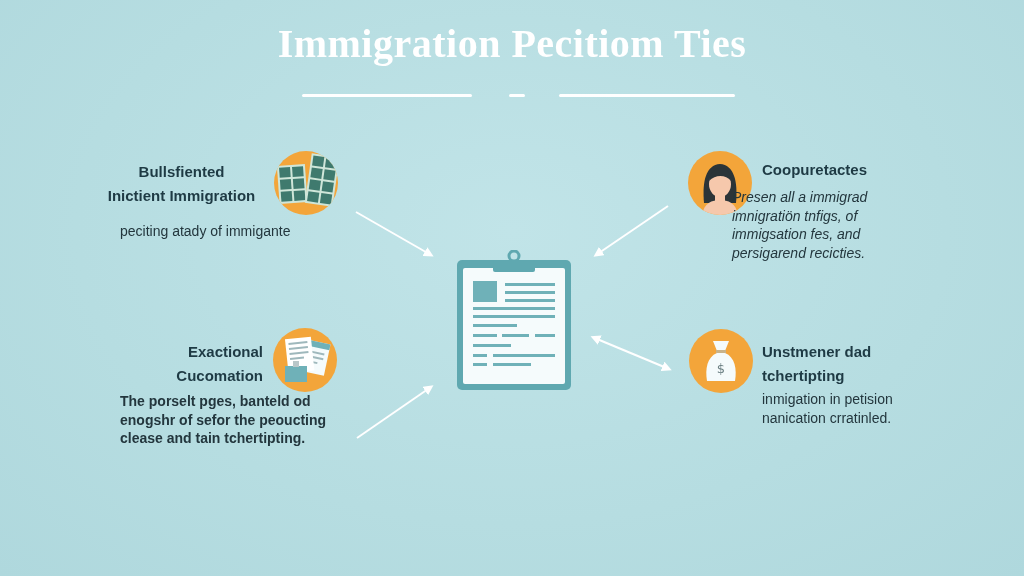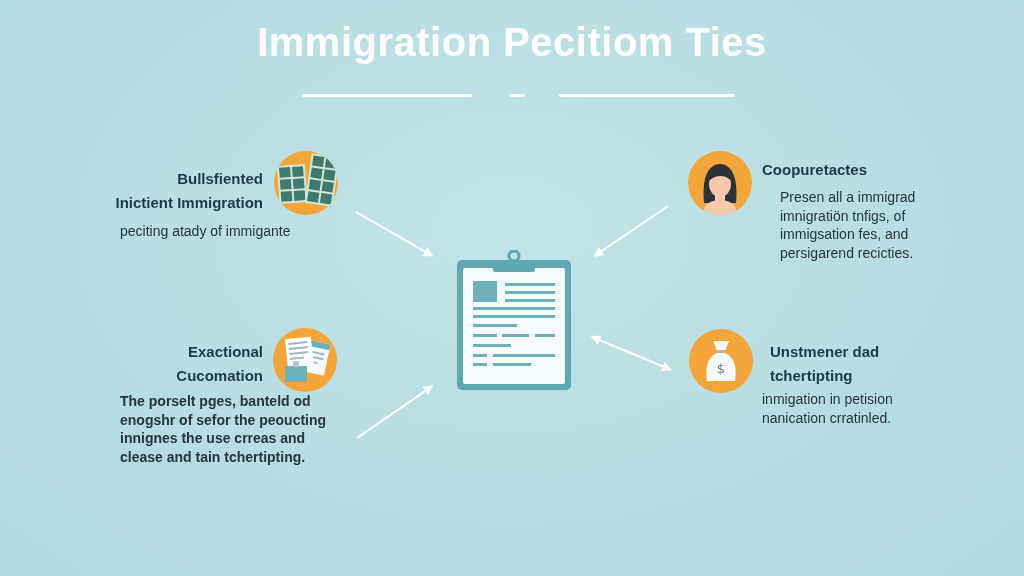--- a/index.html
+++ b/index.html
@@ -18,21 +18,21 @@
       position: absolute;
       inset: 0;
       background: radial-gradient(ellipse at 50% 40%, #c1e4e8 0%, #b6dde1 60%, #afd8dd 100%);
     }
     .title {
       position: absolute;
       left: 0;
       width: 1024px;
       top: 20px;
       text-align: center;
-      font-family: Liberation Sans, sans-serif;
+      font-family: Liberation Serif, serif;
       font-weight: bold;
       font-size: 40px;
       color: #ffffff;
       letter-spacing: 0.5px;
     }
     .rule {
       position: absolute;
       top: 94px;
       height: 3px;
       background: #ffffff;
@@ -127,21 +127,21 @@
     <rect x="47" y="84" width="27" height="3" fill="#6fb1b8"></rect>
     <rect x="80" y="84" width="20" height="3" fill="#6fb1b8"></rect>
     <rect x="18" y="94" width="38" height="3" fill="#6fb1b8"></rect>
     <rect x="18" y="104" width="14" height="3" fill="#6fb1b8"></rect>
     <rect x="38" y="104" width="62" height="3" fill="#6fb1b8"></rect>
     <rect x="18" y="113" width="14" height="3" fill="#6fb1b8"></rect>
     <rect x="38" y="113" width="38" height="3" fill="#6fb1b8"></rect>
   </svg>
 
   <div>
-    <div class="heading right-align" style="left:100px; top:167px; width:163px;">
+    <div class="heading right-align" style="left:100px; top:160px; width:163px;text-align:center;">
       <div>Bullsfiented</div>
       <div>Inictient Immigration</div>
     </div>
     <div class="icon-circle" style="left:274px; top:151px;">
       <svg width="64" height="64" viewBox="0 0 64 64">
         <g transform="rotate(-4 18 30)">
           <rect x="4" y="14" width="28" height="38" fill="#cfe6d9"></rect>
           <rect x="6" y="16" width="11" height="10" fill="#3f7a6e"></rect>
           <rect x="19" y="16" width="11" height="10" fill="#3f7a6e"></rect>
           <rect x="6" y="28" width="11" height="10" fill="#3f7a6e"></rect>
@@ -171,21 +171,21 @@
     <div class="icon-circle" style="left:688px; top:151px;">
       <svg width="64" height="64" viewBox="0 0 64 64">
         <path d="M16 52 C14 30 18 14 32 13 C46 14 50 30 48 52 Z" fill="#2b3438"></path>
         <ellipse cx="32" cy="33" rx="11" ry="13" fill="#f6c8ac"></ellipse>
         <rect x="27" y="43" width="10" height="8" fill="#f6c8ac"></rect>
         <path d="M14 64 C16 52 24 49 32 49 C40 49 48 52 50 64 Z" fill="#f6c8ac"></path>
         <path d="M21 30 C22 20 28 17 32 17 C38 17 43 21 43 30 C38 24 28 23 21 30 Z" fill="#2b3438"></path>
       </svg>
     </div>
     <div class="heading" style="left:762px; top:158px; width:200px;">Coopuretactes</div>
-    <div class="body-text" style="left:780px; top:188px; width:200px;">
+    <div class="body-text" style="left:732px; top:188px; width:200px;font-style:italic;">
       <div>Presen all a immigrad</div>
       <div>imnigratiön tnfigs, of</div>
       <div>immigsation fes, and</div>
       <div>persigarend recicties.</div>
     </div>
   </div>
 
   <div>
     <div class="heading right-align" style="left:100px; top:340px; width:163px;">
       <div>Exactional</div>
@@ -207,35 +207,34 @@
           <rect x="17" y="24" width="19" height="2" fill="#9fb8bc"></rect>
           <rect x="17" y="29" width="14" height="2" fill="#9fb8bc"></rect>
         </g>
         <rect x="12" y="38" width="22" height="16" fill="#6fb1b8"></rect>
         <rect x="20" y="33" width="6" height="6" fill="#b9c7c9"></rect>
       </svg>
     </div>
     <div class="body-text" style="left:120px; top:392px; width:240px;font-weight:bold;">
       <div>The porselt pges, banteld od</div>
       <div>enogshr of sefor the peoucting</div>
-      <div>innignes the use crreas and</div>
       <div>clease and tain tchertipting.</div>
     </div>
   </div>
 
   <div>
     <div class="icon-circle" style="left:689px; top:329px;">
       <svg width="64" height="64" viewBox="0 0 64 64">
         <path d="M24 12 L40 12 L36 22 L28 22 Z" fill="#f5fbfc"></path>
         <rect x="27" y="21" width="10" height="3" fill="#c9b38a"></rect>
         <path d="M28 24 C18 28 16 40 18 52 L46 52 C48 40 46 28 36 24 Z" fill="#f5fbfc"></path>
         <text x="32" y="44" font-size="13" text-anchor="middle" fill="#6b7f82" font-family="DejaVu Sans, sans-serif">$</text>
       </svg>
     </div>
-    <div class="heading" style="left:762px; top:340px; width:200px;margin-left:8px;">
+    <div class="heading" style="left:762px; top:340px; width:200px;">
       <div>Unstmener dad</div>
       <div>tchertipting</div>
     </div>
     <div class="body-text" style="left:762px; top:390px; width:200px;">
       <div>inmigation in petision</div>
       <div>nanication crratinled.</div>
     </div>
   </div>
 
 </div>

